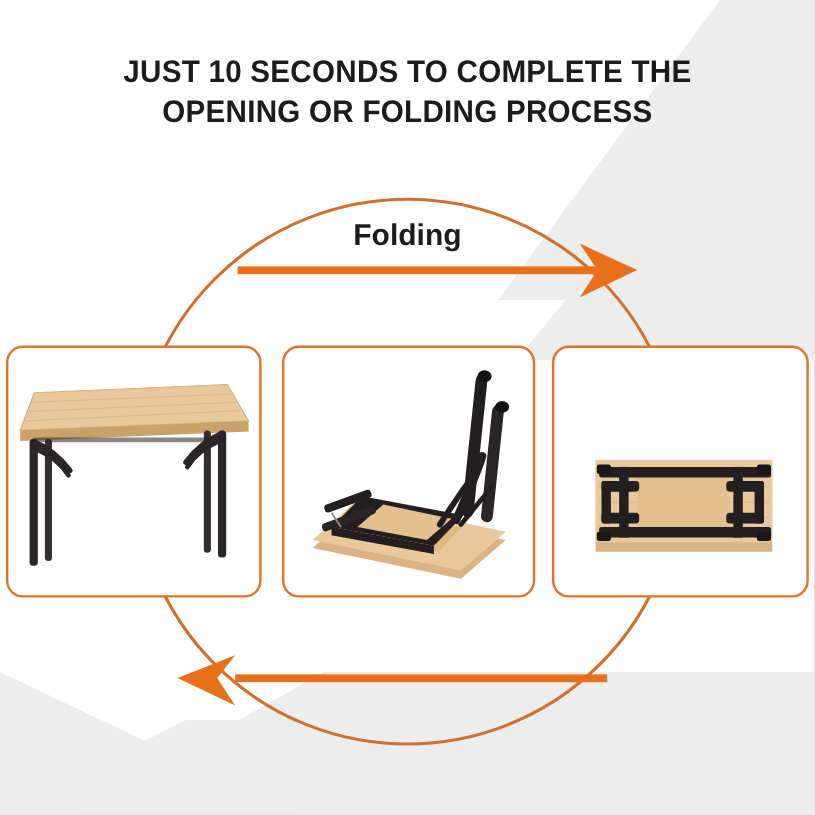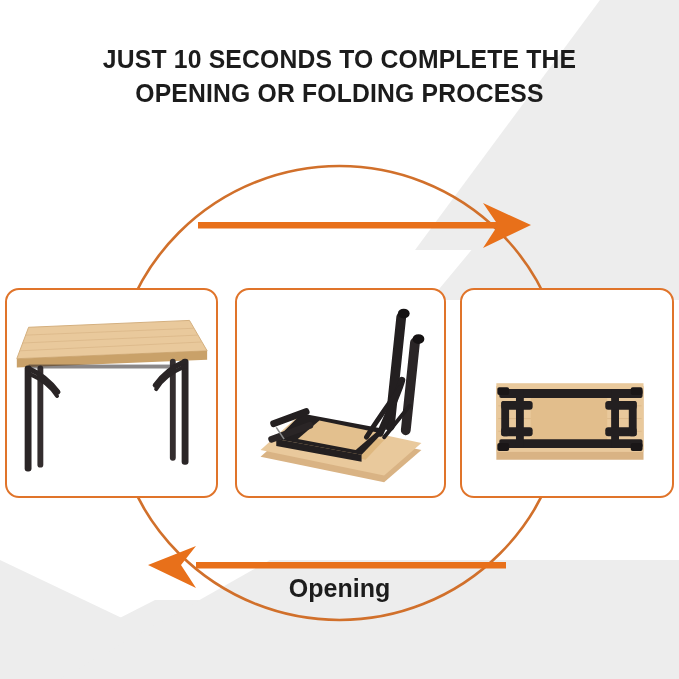--- a/index.html
+++ b/index.html
@@ -84,21 +84,21 @@
       <rect x="196" y="562" width="310" height="6.5" fill="#E8701A"></rect>
       <path d="M 196,546 L 148,565 L 196,588 L 181,565 Z" fill="#E8701A"></path>
     </g>
   </svg>
 
   <div class="title">
     <span class="l">JUST 10 SECONDS TO COMPLETE THE</span>
     <span class="l">OPENING OR FOLDING PROCESS</span>
   </div>
 
-  <div class="cyc-label" id="lbl-opening">Opening</div>
+  <div class="cyc-label" id="lbl-folding">Folding</div>
 
   <div class="panel" id="panel-1">
     <svg class="panel-art" viewBox="0 0 213 210">
 
       <polygon points="22,38 186,31 204,62 10,70" fill="#E9C99C"></polygon>
       <polygon points="22,38 186,31 204,62 10,70" fill="none" stroke="#D3AE7D" stroke-width="1"></polygon>
 
       <g stroke="#DCB98A" stroke-width=".9">
         <line x1="19" y1="46" x2="190" y2="39"></line>
         <line x1="16" y1="54" x2="194" y2="46"></line>

